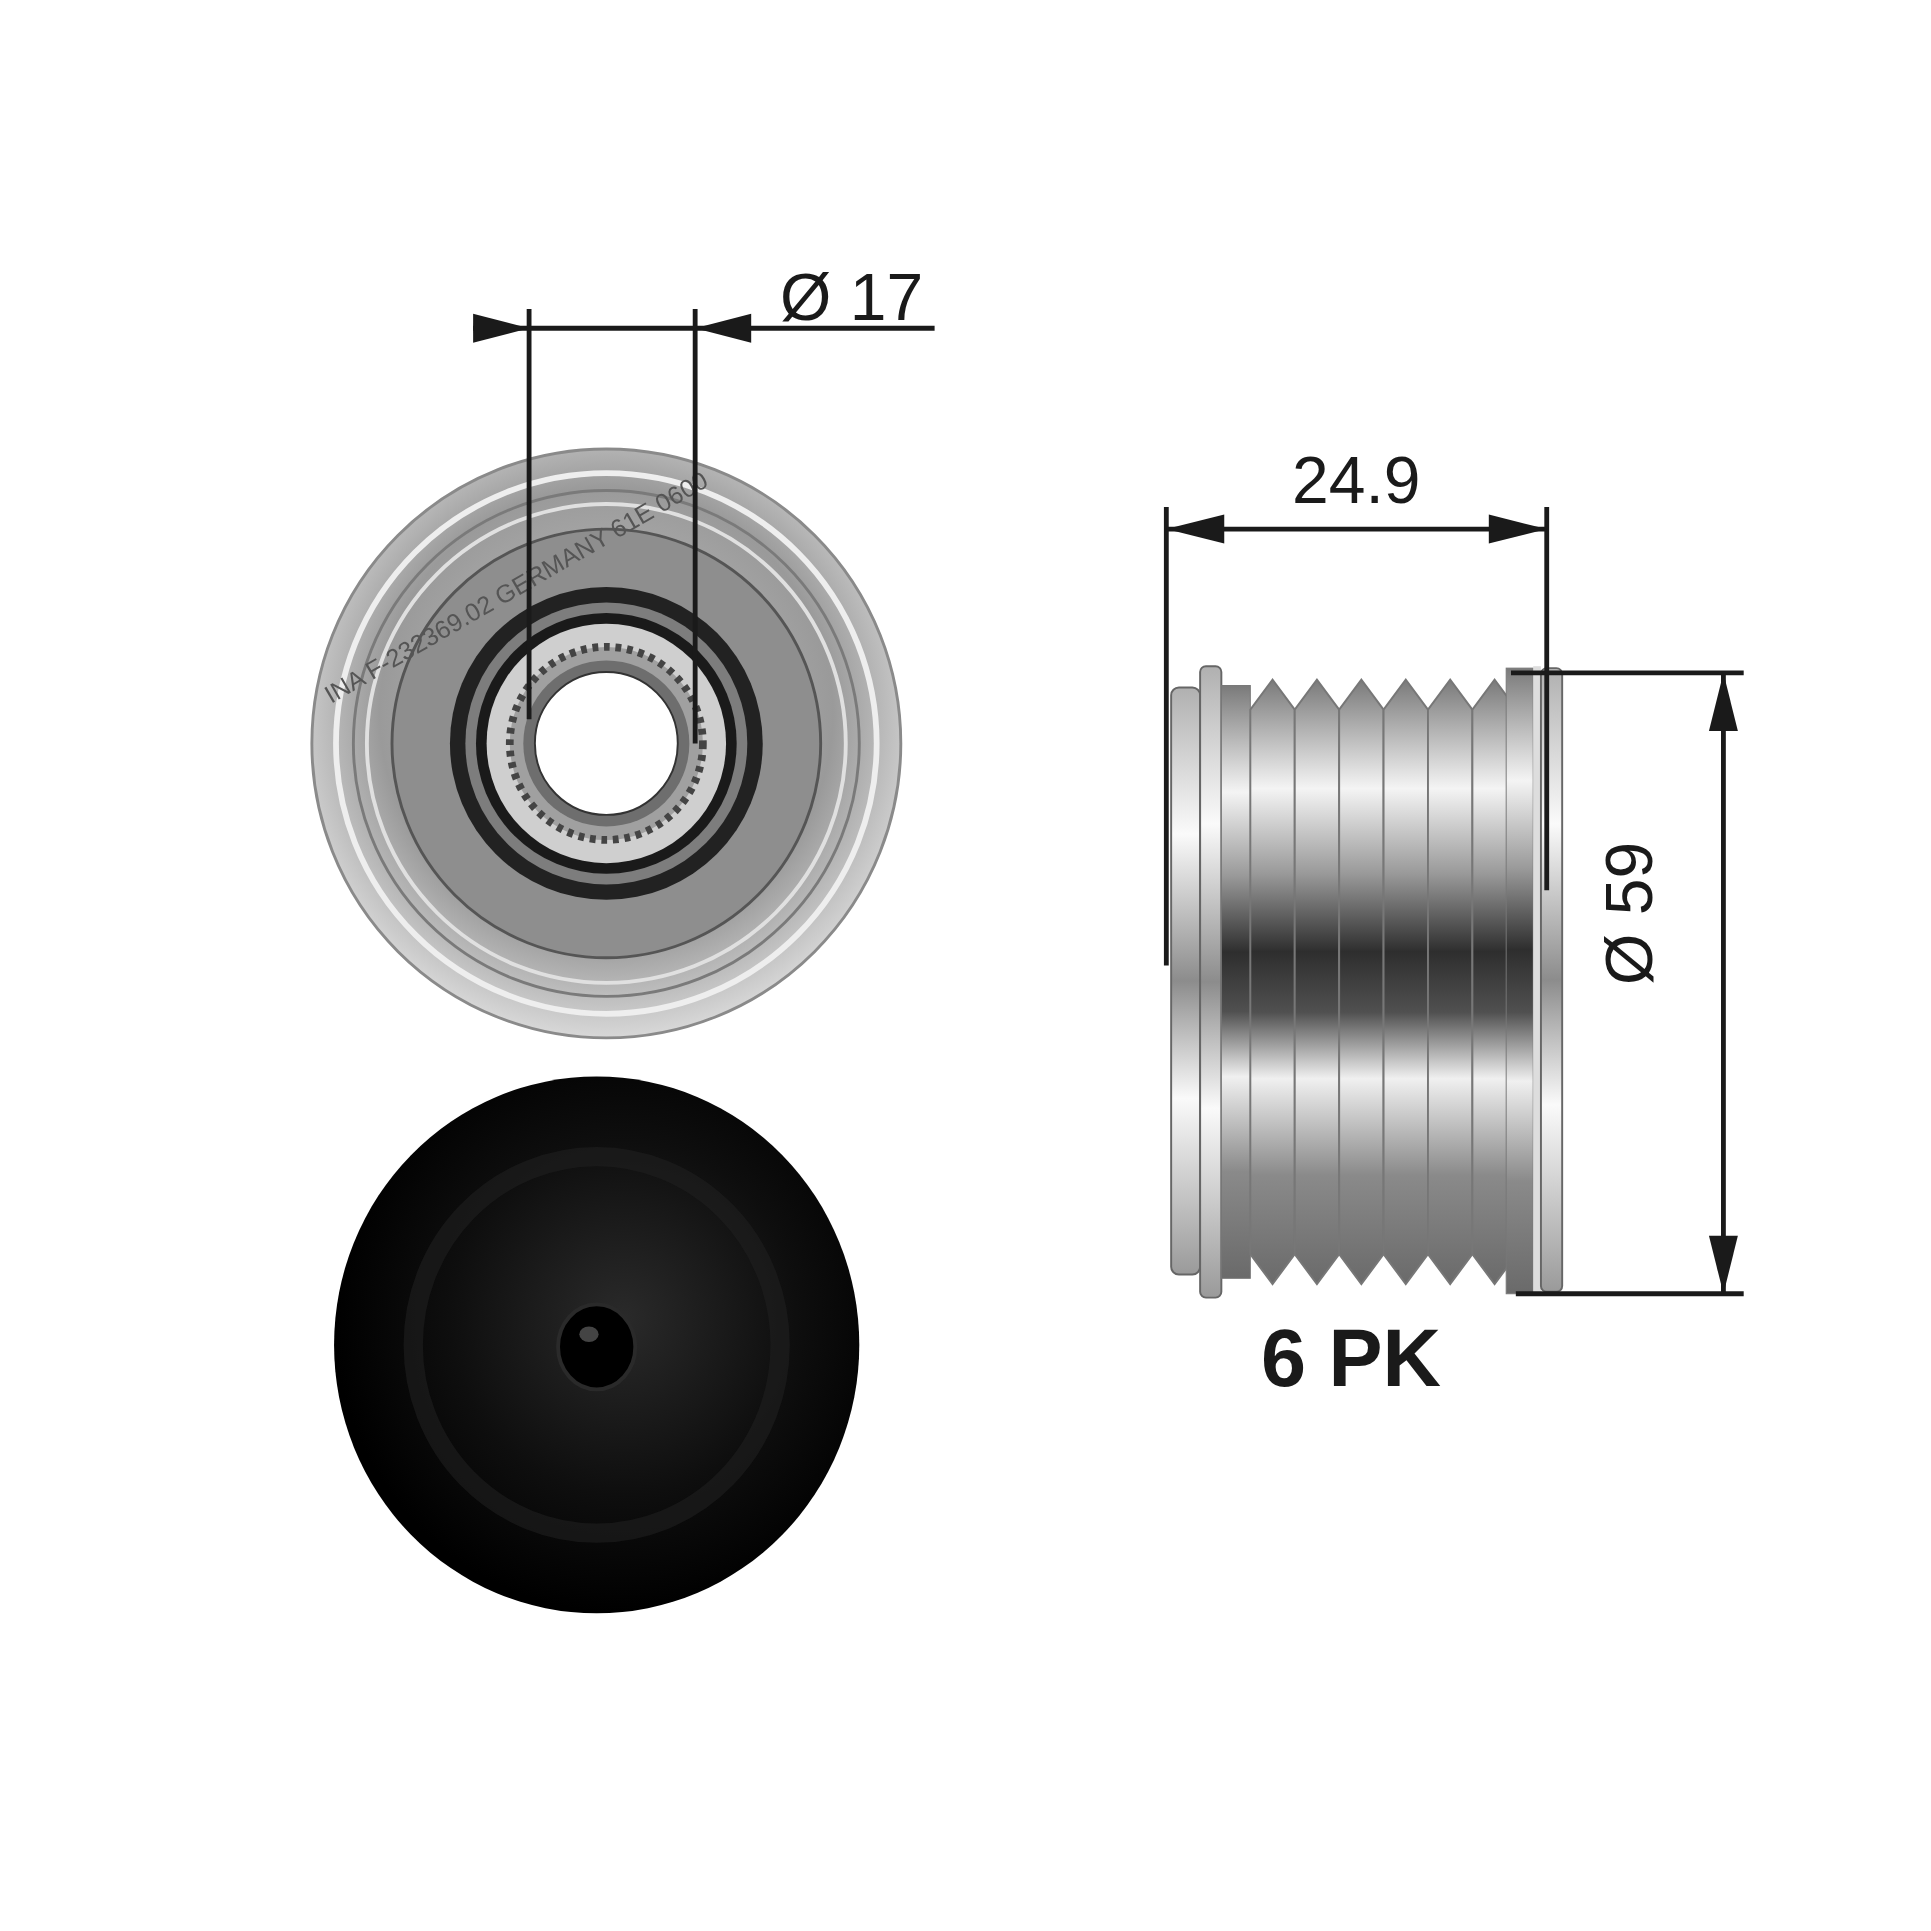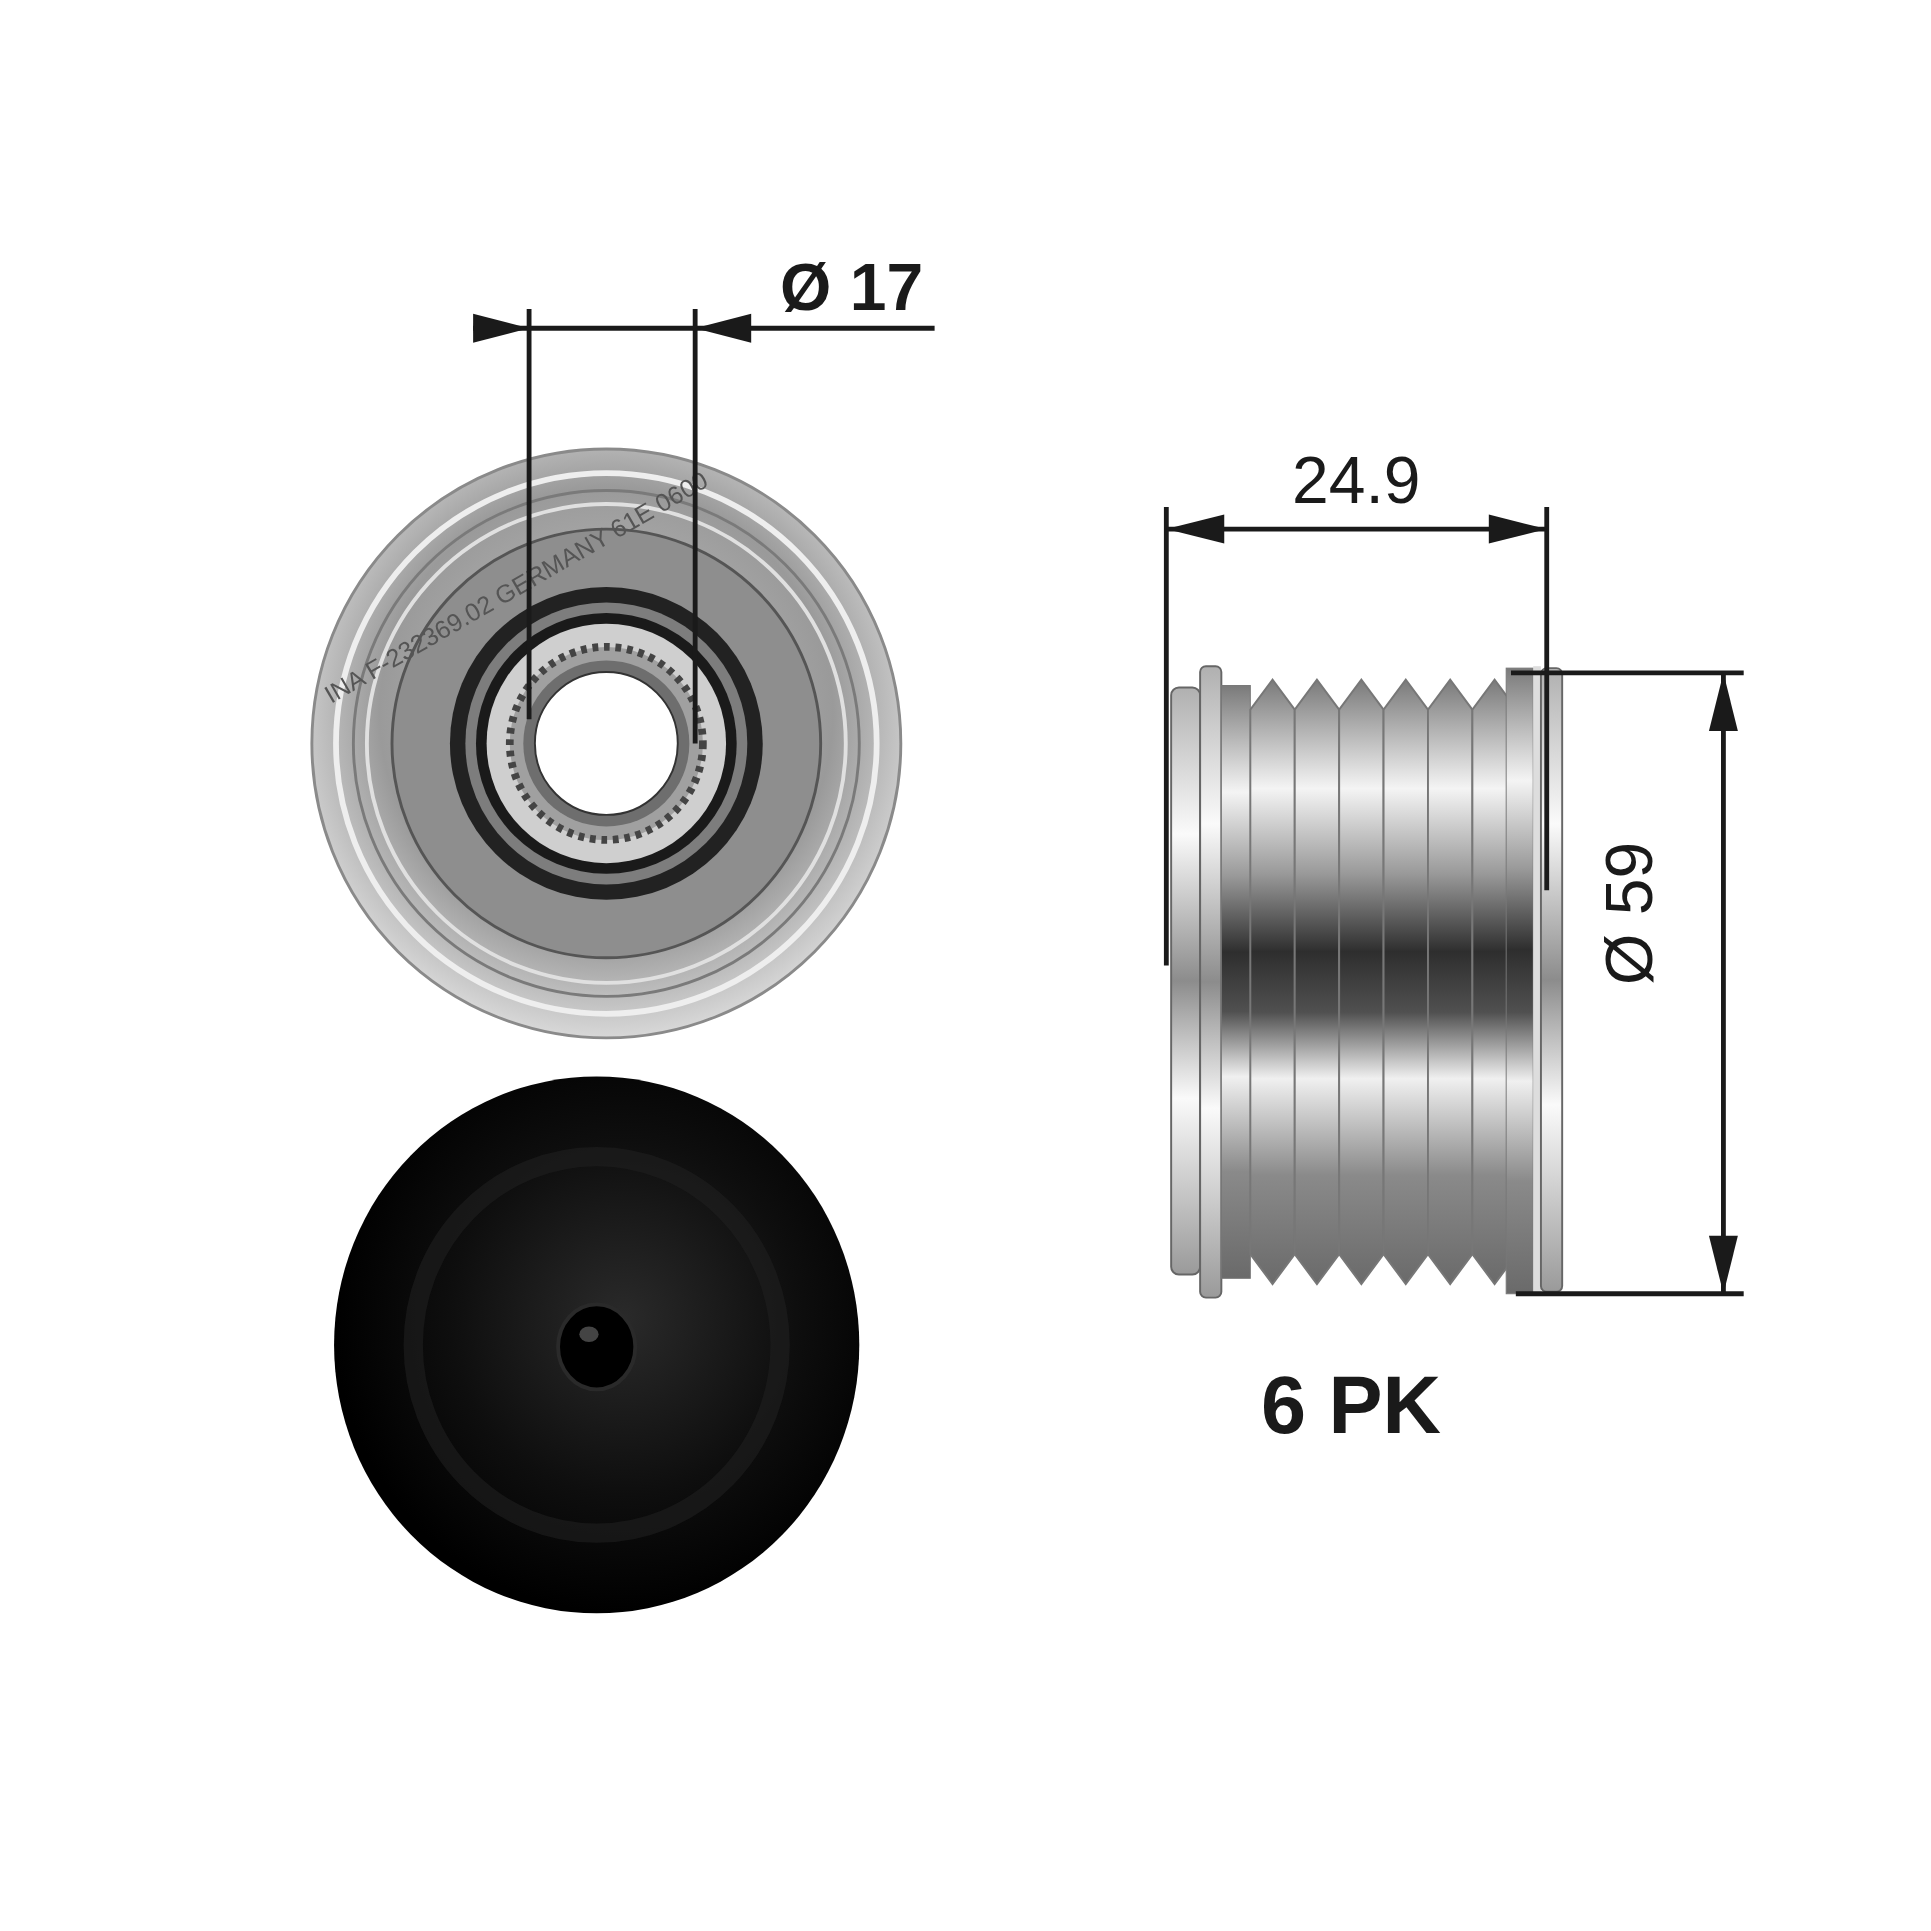--- a/index.html
+++ b/index.html
@@ -1,22 +1,22 @@
 <!DOCTYPE html>
 <html><head>
 <meta charset="utf-8">
 <style>
   html,body{margin:0;padding:0;background:#fff;}
   body{width:1931px;height:1931px;position:relative;overflow:hidden;font-family:"Liberation Sans",sans-serif;}
   svg{position:absolute;left:0;top:0;}
   .dim-label{position:absolute;color:#1a1a1a;font-family:"Liberation Sans",sans-serif;white-space:nowrap;}
-  #lbl-d17{left:780px;top:249px;font-size:66px;font-weight:bold;}
+  #lbl-d17{left:780px;top:259px;font-size:66px;}
   #lbl-335{left:1292px;top:442px;font-size:66px;}
   #lbl-d59{left:1591px;top:985px;font-size:66px;transform:rotate(-90deg);transform-origin:left top;}
-  #lbl-6pk{left:1261px;top:1359px;font-size:81px;font-weight:bold;}
+  #lbl-6pk{left:1261px;top:1312px;font-size:81px;font-weight:bold;}
 </style>
 </head>
 <body>
 
 <svg width="1931" height="1931" viewBox="0 0 2000 2000">
   <defs>
     <radialGradient id="faceGrad" cx="50%" cy="45%" r="55%">
       <stop offset="0%" stop-color="#c8c8c8"></stop>
       <stop offset="70%" stop-color="#9a9a9a"></stop>
       <stop offset="100%" stop-color="#d8d8d8"></stop>

